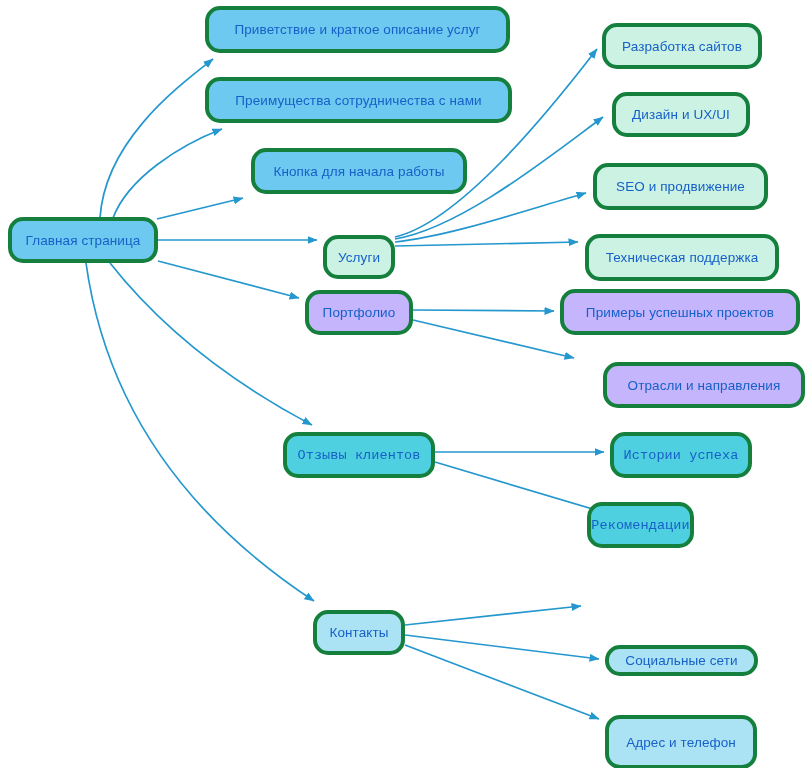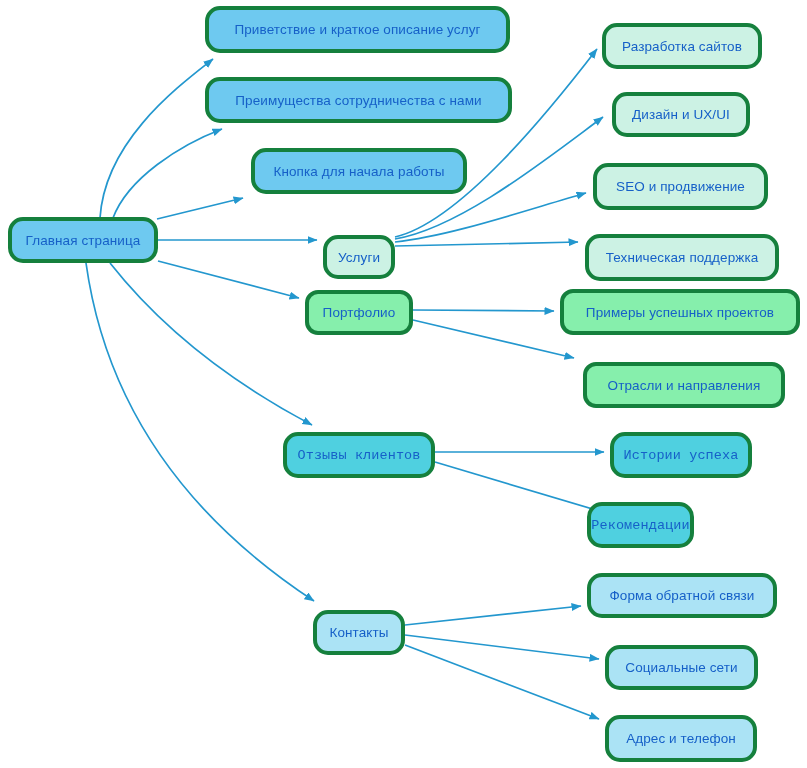--- a/index.html
+++ b/index.html
@@ -4,21 +4,21 @@
 <style>
   html,body{margin:0;padding:0;background:#ffffff;}
   .canvas{position:relative;width:807px;height:768px;background:#ffffff;overflow:hidden;
           font-family:"Liberation Sans", sans-serif;}
   .edge-layer{position:absolute;left:0;top:0;width:807px;height:768px;}
   .node{position:absolute;box-sizing:border-box;border:4px solid #15803d;border-radius:15px;
         display:flex;align-items:center;justify-content:center;white-space:nowrap;
         font-size:13.5px;color:#1660c8;letter-spacing:0.1px;}
   .n-sky  {background:#6ec9f0;}
   .n-mint {background:#ccf2e4;margin-top:17px;}
-  .n-turq {background:#86efac;border-radius:13px;}
+  .n-turq {background:#c4b5fd;}
   .n-cyan {background:#4fd0e0;font-family:Liberation Mono, monospace;}
   .n-pale {background:#abe3f5;}
   .edge{fill:none;stroke:#2397ce;stroke-width:1.7px;}
 </style>
 </head>
 <body>
 
 <div class="canvas">
 
   <svg class="edge-layer" width="807" height="768" viewBox="0 0 807 768" xmlns="http://www.w3.org/2000/svg">
@@ -54,24 +54,23 @@
   <div class="node n-sky" style="left:251px;top:148px;width:216px;height:46px">Кнопка для начала работы</div>
 
   <div class="node n-mint" style="left:323px;top:218px;width:72px;height:44px">Услуги</div>
   <div class="node n-mint" style="left:602px;top:6px;width:160px;height:46px">Разработка сайтов</div>
   <div class="node n-mint" style="left:612px;top:75px;width:138px;height:45px">Дизайн и UX/UI</div>
   <div class="node n-mint" style="left:593px;top:146px;width:175px;height:47px">SEO и продвижение</div>
   <div class="node n-mint" style="left:585px;top:217px;width:194px;height:47px">Техническая поддержка</div>
 
   <div class="node n-turq" style="left:305px;top:290px;width:108px;height:45px">Портфолио</div>
   <div class="node n-turq" style="left:560px;top:289px;width:240px;height:46px">Примеры успешных проектов</div>
-  <div class="node n-turq" style="left:583px;top:362px;width:202px;height:46px">Отрасли и направления</div>
+  <div class="node n-turq" style="left:603px;top:362px;width:202px;height:46px">Отрасли и направления</div>
 
   <div class="node n-cyan" style="left:283px;top:432px;width:152px;height:46px">Отзывы клиентов</div>
   <div class="node n-cyan" style="left:610px;top:432px;width:142px;height:46px">Истории успеха</div>
   <div class="node n-cyan" style="left:587px;top:502px;width:107px;height:46px">Рекомендации</div>
 
   <div class="node n-pale" style="left:313px;top:610px;width:92px;height:45px">Контакты</div>
-  <div class="node n-pale" style="left:587px;top:573px;width:190px;height:45px">Форма обратной связи</div>
-  <div class="node n-pale" style="left:605px;top:645px;width:153px;height:45px">Социальные сети</div>
-  <div class="node n-pale" style="left:605px;top:715px;width:152px;height:47px">Адрес и телефон</div>
+  <div class="node n-pale" style="left:605px;top:645px;width:153px;height:31px">Социальные сети</div>
+  <div class="node n-pale" style="left:605px;top:715px;width:152px;height:54px">Адрес и телефон</div>
 
 </div>
 
 </body></html>

